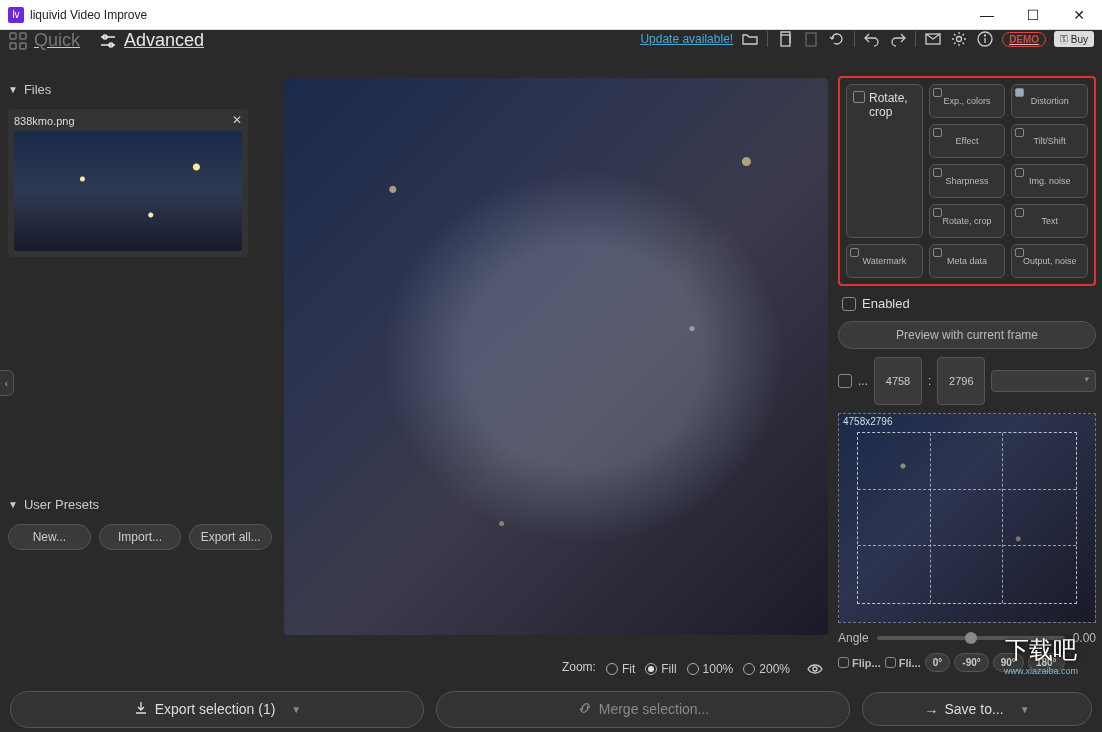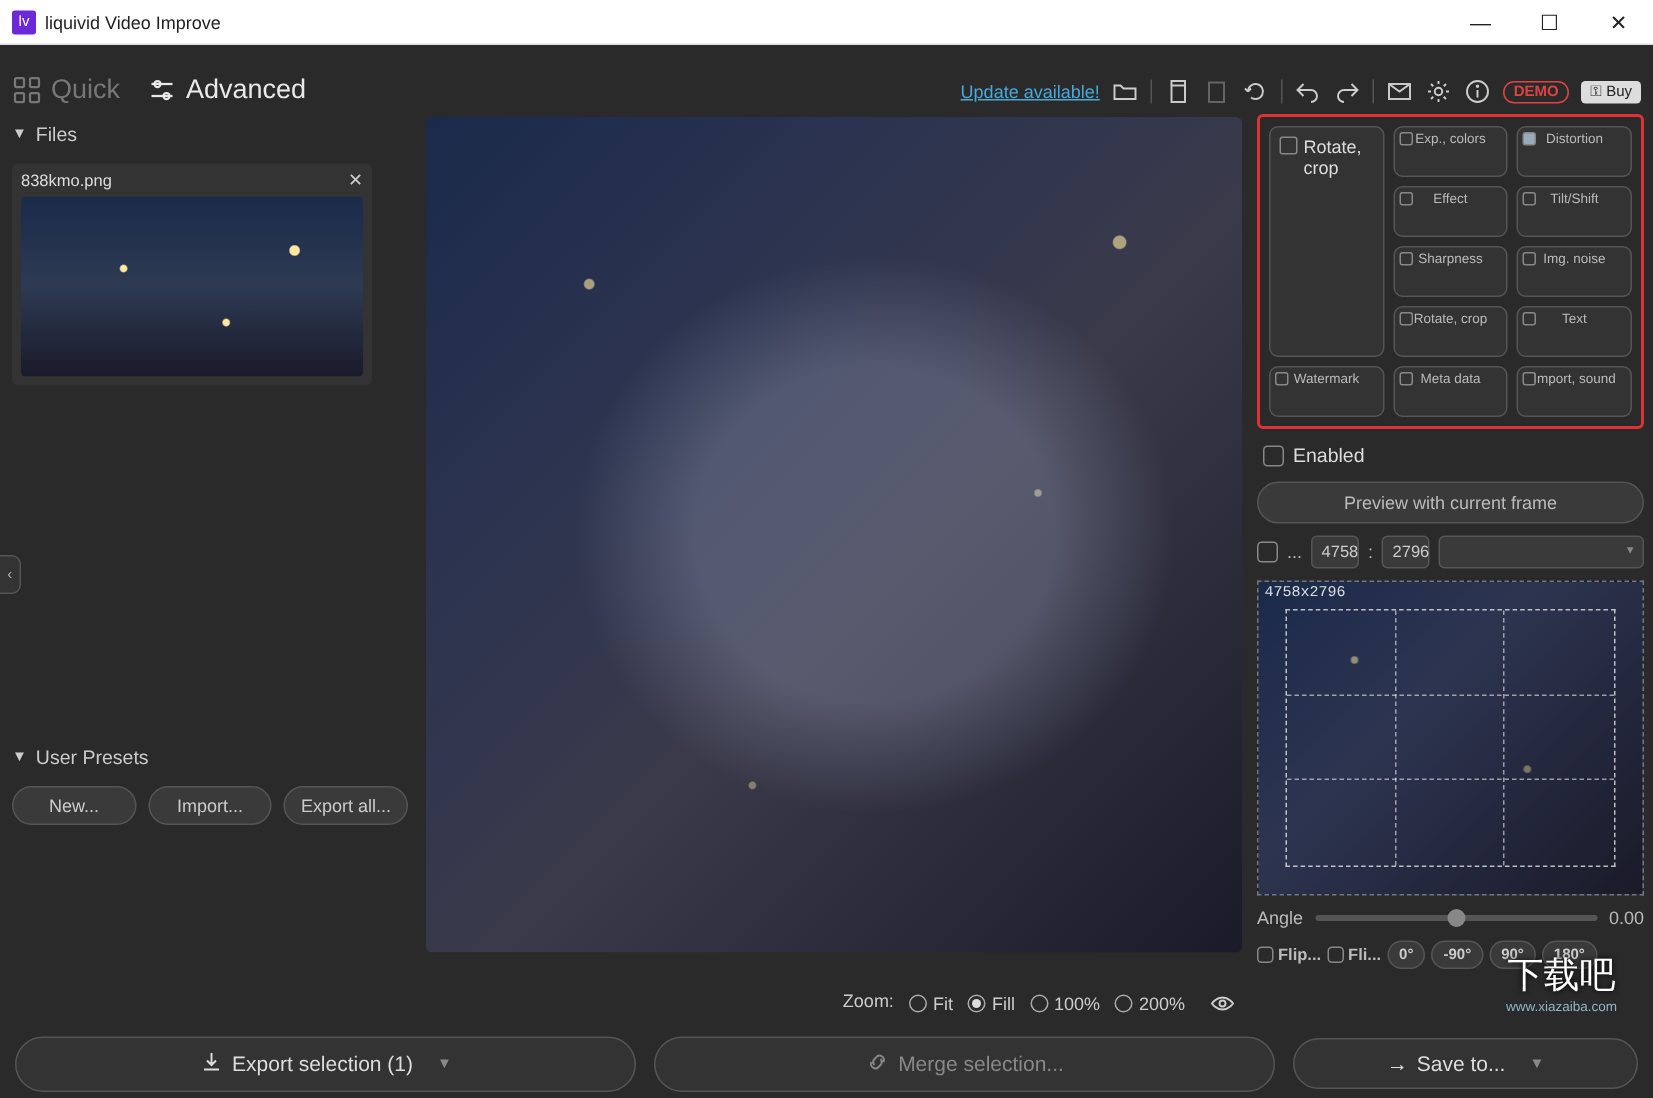--- a/index.html
+++ b/index.html
@@ -6,21 +6,21 @@
 body { width:1102px; height:732px; background:#2a2a2a; overflow:hidden; position:relative; }
 
 
 .titlebar { height:30px; background:#fff; display:flex; align-items:center; padding:0 0 0 8px; border-bottom:1px solid #ddd; }
 .titlebar .app-icon { width:16px; height:16px; background:#6d28d9; border-radius:2px; display:inline-flex; align-items:center; justify-content:center; font-size:10px; color:#fff; margin-right:6px; }
 .titlebar .title { font-size:12px; color:#222; }
 .titlebar .win-controls { margin-left:auto; display:flex; }
 .titlebar .win-btn { width:46px; height:30px; display:flex; align-items:center; justify-content:center; font-size:14px; color:#222; }
 
 
-.toolbar { height:40px; background:#2a2a2a; display:flex; align-items:flex-end; padding:0 8px; color:#ccc; }
+.toolbar { height:40px; background:#2a2a2a; display:flex; align-items:flex-start; padding:0 8px; color:#ccc;text-decoration:underline; }
 .mode-tabs { display:flex; align-items:center; gap:18px; }
 .mode-tab { display:flex; align-items:center; gap:6px; font-size:18px; color:#777; cursor:pointer; }
 .mode-tab.active { color:#e8e8e8; }
 .mode-tab .icon { width:20px; height:20px; display:flex; align-items:center; justify-content:center; }
 .toolbar-right { margin-left:auto; display:flex; align-items:center; gap:8px; }
 .update-link { color:#4aa8d8; text-decoration:underline; font-size:12px; }
 .tb-icon { width:18px; height:18px; display:flex; align-items:center; justify-content:center; color:#ccc; font-size:14px; cursor:pointer; }
 .tb-sep { width:1px; height:16px; background:#555; }
 .demo-badge { border:1px solid #d44; color:#d44; border-radius:10px; padding:1px 6px; font-size:10px; font-weight:bold; }
 .buy-btn { background:#ddd; color:#222; border-radius:3px; padding:2px 6px; font-size:10px; display:flex; align-items:center; gap:3px; }
@@ -66,43 +66,43 @@
 }
 .zoom-row { display:flex; justify-content:flex-end; gap:10px; padding:6px 4px 0; font-size:12px; color:#ccc;margin-top:19px; }
 .radio { width:12px; height:12px; border:1px solid #aaa; border-radius:50%; display:inline-block; position:relative; }
 .radio.checked::after { content:""; position:absolute; inset:2px; background:#ddd; border-radius:50%; }
 .zoom-opt { display:flex; align-items:center; gap:4px; }
 .eye-icon { margin-left:6px; }
 
 
 .module-grid { border:2px solid #d33; border-radius:4px; padding:6px; display:grid; grid-template-columns:repeat(3,1fr); gap:6px; }
 .module-grid .big { grid-row:span 4; display:flex; align-items:flex-start; padding:6px; background:#333; border:1px solid #555; border-radius:6px; font-size:12px; color:#ddd; }
-.mod { background:#333; border:1px solid #555; border-radius:6px; height:34px; font-size:9px; color:#bbb; display:flex; justify-content:center; text-align:center; padding:2px; position:relative; cursor:pointer; }
+.mod { background:#333; border:1px solid #555; border-radius:6px; height:34px; font-size:9px; color:#bbb; display:flex; align-items:center; justify-content:center; text-align:center; padding:2px; position:relative; cursor:pointer; }
 .mod .chk { position:absolute; top:3px; left:3px; width:9px; height:9px; border:1px solid #888; border-radius:2px; }
 .mod .chk.on { background:#9ab; }
 .big .chk { width:12px; height:12px; border:1px solid #888; border-radius:2px; margin-right:4px; flex-shrink:0; }
 
 
 .enable-row { display:flex; align-items:center; gap:6px; font-size:13px; color:#ddd; padding:2px 4px; }
 .checkbox { width:14px; height:14px; border:1px solid #888; border-radius:3px; }
 .wide-btn { background:#3a3a3a; border:1px solid #555; border-radius:14px; color:#bbb; font-size:12px; padding:6px; text-align:center; cursor:pointer; }
 
 
 .dim-row { display:flex; align-items:center; gap:6px; font-size:12px; color:#bbb; }
-.dim-input { background:#3a3a3a; border:1px solid #555; border-radius:4px; padding:4px 6px; color:#ccc; width:32px; text-align:center; font-size:11px; }
+.dim-input { background:#3a3a3a; border:1px solid #555; border-radius:4px; padding:17px 6px; color:#ccc; width:48px; text-align:center; font-size:11px; }
 .dim-dd { background:#3a3a3a; border:1px solid #555; border-radius:4px; padding:3px 6px; color:#ccc; flex:1; font-size:11px; height:22px; position:relative; }
 .dim-dd::after { content:"▾"; position:absolute; right:6px; top:3px; color:#888; font-size:9px; }
 
 
 .crop-preview { height:210px; border:1px dashed #777; position:relative; background:
   radial-gradient(circle at 25% 25%, rgba(255,233,160,.5) 2px, transparent 3px),
   radial-gradient(circle at 70% 60%, rgba(255,233,160,.4) 2px, transparent 3px),
   linear-gradient(135deg,#1a2a4a 0%,#2d3450 40%,#1a1a28 100%);
 }
-.crop-label { position:absolute; top:2px; left:4px; font-size:10px; color:#ddd;font-family:Liberation Mono, monospace; }
+.crop-label { position:absolute; top:2px; left:4px; font-size:10px; color:#ddd; }
 .crop-grid { position:absolute; inset:18px; border:1px dashed rgba(255,255,255,.7); }
 .crop-grid::before, .crop-grid::after { content:""; position:absolute; background:transparent; }
 .crop-grid .v1,.crop-grid .v2 { position:absolute; top:0; bottom:0; width:0; border-left:1px dashed rgba(255,255,255,.55); }
 .crop-grid .v1 { left:33%; } .crop-grid .v2 { left:66%; }
 .crop-grid .h1,.crop-grid .h2 { position:absolute; left:0; right:0; height:0; border-top:1px dashed rgba(255,255,255,.55); }
 .crop-grid .h1 { top:33%; } .crop-grid .h2 { top:66%; }
 
 
 .angle-row { display:flex; align-items:center; gap:8px; font-size:12px; color:#bbb; }
 .slider { flex:1; height:4px; background:#555; border-radius:2px; position:relative; }
@@ -329,21 +329,21 @@
       <div class="mod">
           <span class="chk"></span>
           <span>Watermark</span>
         </div>
       <div class="mod">
           <span class="chk"></span>
           <span>Meta data</span>
         </div>
       <div class="mod">
           <span class="chk"></span>
-          <span>Import, sound</span>
+          <span>Output, noise</span>
         </div>
     </div>
 
     <div class="enable-row">
       <span class="checkbox"></span>
       <span>Enabled</span>
     </div>
     <div class="wide-btn">Preview with current frame</div>
 
     <div class="dim-row">

